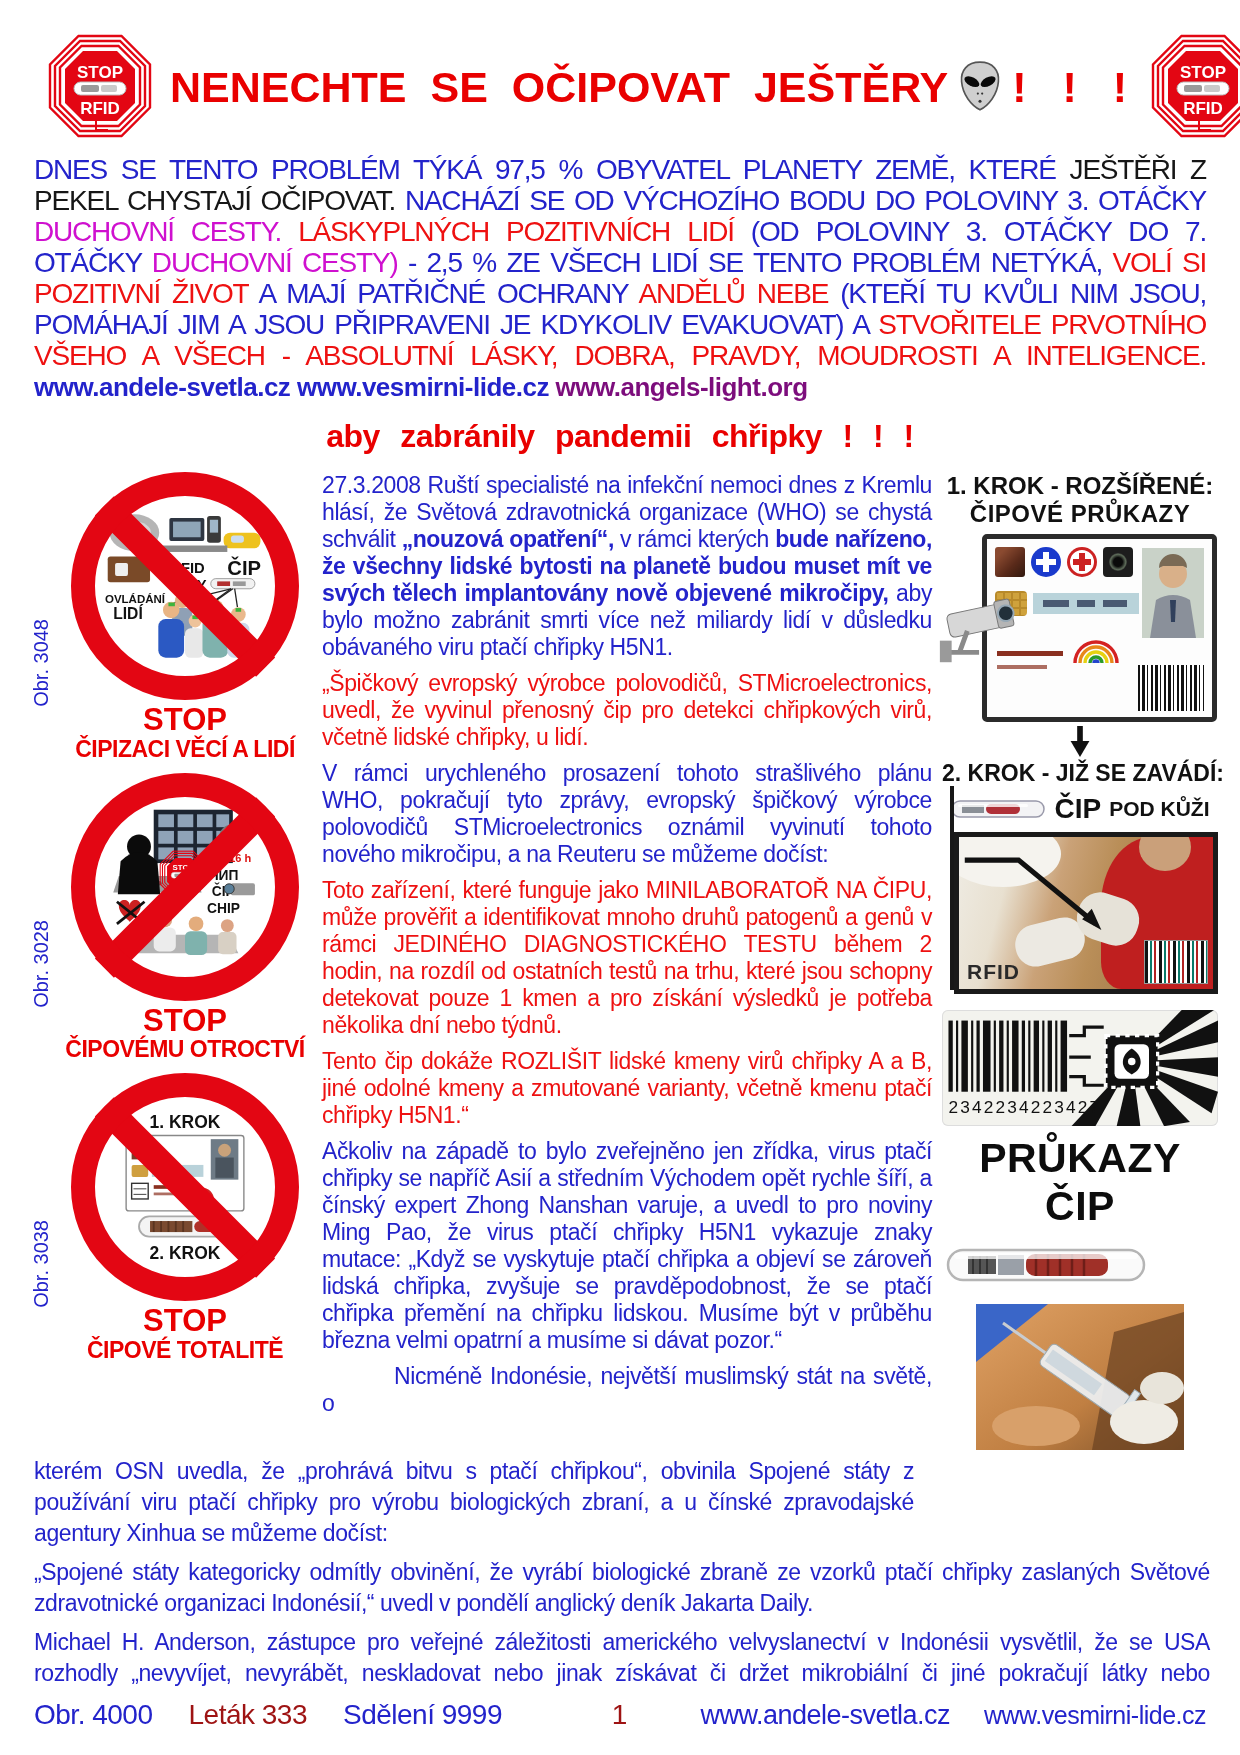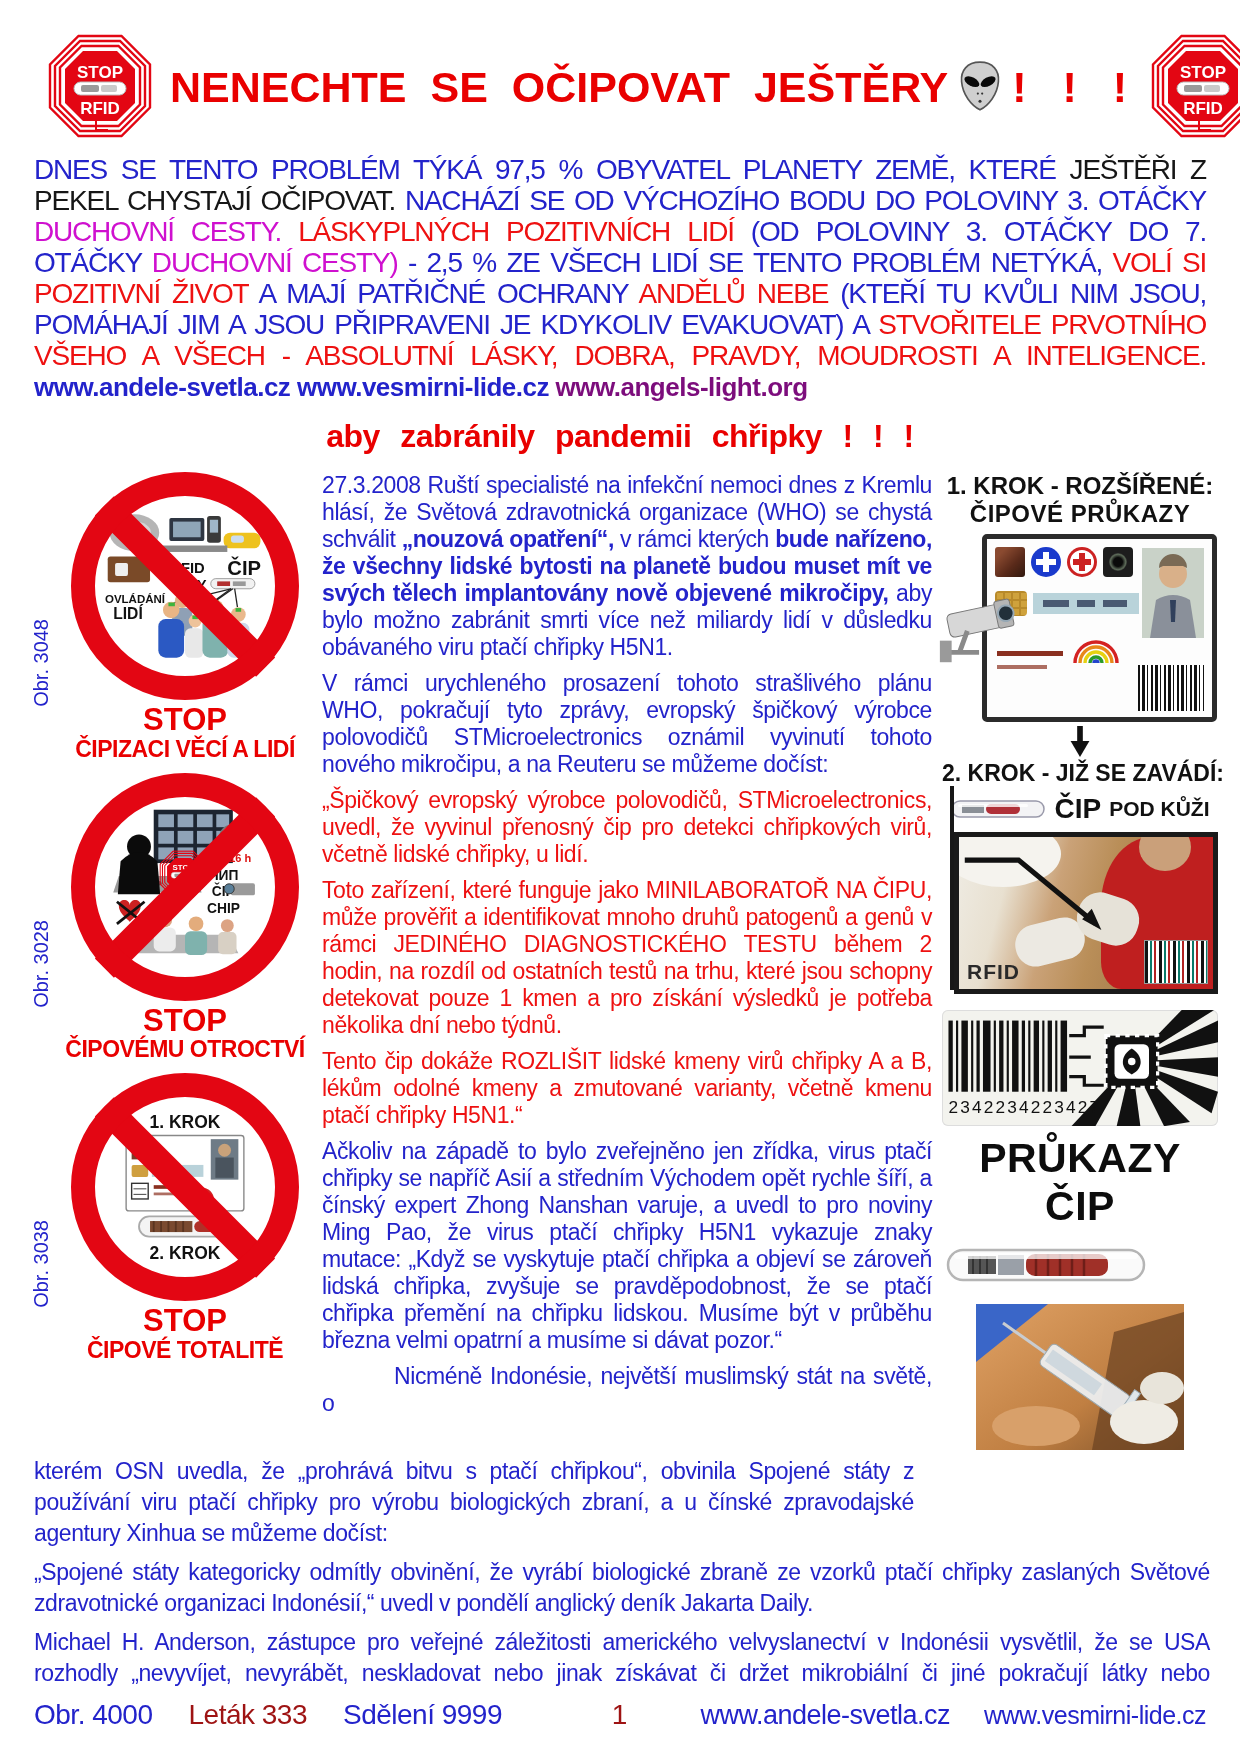--- a/index.html
+++ b/index.html
@@ -330,24 +330,24 @@
         </div>
         <div class="fig-cap">
           <div class="c1">STOP</div>
           <div class="c2">ČIPOVÉ  TOTALITĚ</div>
         </div>
       </div>
     </div>
 
     <div class="col-mid article">
         <p><span style="color: rgb(35, 35, 203);">27.3.2008 Ruští specialisté na infekční nemoci dnes z Kremlu hlásí, že Světová zdravotnická organizace (WHO) se chystá schválit </span><span style="color: rgb(35, 35, 203); font-weight: bold;">„nouzová opatření“,</span><span style="color: rgb(35, 35, 203);"> v rámci kterých </span><span style="color: rgb(35, 35, 203); font-weight: bold;">bude nařízeno, že všechny lidské bytosti na planetě budou muset mít ve svých tělech implantovány nově objevené mikročipy,</span><span style="color: rgb(35, 35, 203);"> aby bylo možno zabránit smrti více než miliardy lidí v důsledku obávaného viru ptačí chřipky H5N1.</span></p>
+        <p><span style="color: rgb(238, 17, 17);">„Špičkový evropský výrobce polovodičů, STMicroelectronics, uvedl, že vyvinul přenosný čip pro detekci chřipkových virů, včetně lidské chřipky, u lidí.</span></p>
         <p><span style="color: rgb(35, 35, 203);">V rámci urychleného prosazení tohoto strašlivého plánu WHO, pokračují tyto zprávy, evropský špičkový výrobce polovodičů STMicroelectronics oznámil vyvinutí tohoto nového mikročipu, a na Reuteru se můžeme dočíst:</span></p>
-        <p><span style="color: rgb(238, 17, 17);">„Špičkový evropský výrobce polovodičů, STMicroelectronics, uvedl, že vyvinul přenosný čip pro detekci chřipkových virů, včetně lidské chřipky, u lidí.</span></p>
         <p><span style="color: rgb(238, 17, 17);">Toto zařízení, které funguje jako MINILABORATOŘ NA ČIPU, může prověřit a identifikovat mnoho druhů patogenů a genů v rámci JEDINÉHO DIAGNOSTICKÉHO TESTU během 2 hodin, na rozdíl od ostatních testů na trhu, které jsou schopny detekovat pouze 1 kmen a pro získání výsledků je potřeba několika dní nebo týdnů.</span></p>
-        <p><span style="color: rgb(238, 17, 17);">Tento čip dokáže ROZLIŠIT lidské kmeny virů chřipky A a B, lékům odolné kmeny a zmutované varianty, včetně kmenu ptačí chřipky H5N1.“</span></p>
+        <p><span style="color: rgb(238, 17, 17);">Tento čip dokáže ROZLIŠIT lidské kmeny virů chřipky A a B, jiné odolné kmeny a zmutované varianty, včetně kmenu ptačí chřipky H5N1.“</span></p>
         <p><span style="color: rgb(35, 35, 203);">Ačkoliv na západě to bylo zveřejněno jen zřídka, virus ptačí chřipky se napříč Asií a středním Východem opět rychle šíří, a čínský expert Zhong Nanshan varuje, a uvedl to pro noviny Ming Pao, že virus ptačí chřipky H5N1 vykazuje znaky mutace: „Když se vyskytuje ptačí chřipka a objeví se zároveň lidská chřipka, zvyšuje se pravděpodobnost, že se ptačí chřipka přemění na chřipku lidskou. Musíme být v průběhu března velmi opatrní a musíme si dávat pozor.“</span></p>
         <p class="indent"><span style="color: rgb(35, 35, 203);">Nicméně Indonésie, největší muslimský stát na světě, o</span></p>
       </div>
 
     <div class="col-right">
       <div class="rc rc-h1">
         <span>1. KROK - ROZŠÍŘENÉ:</span>
         <span class="sub">ČIPOVÉ PRŮKAZY</span>
       </div>
 

